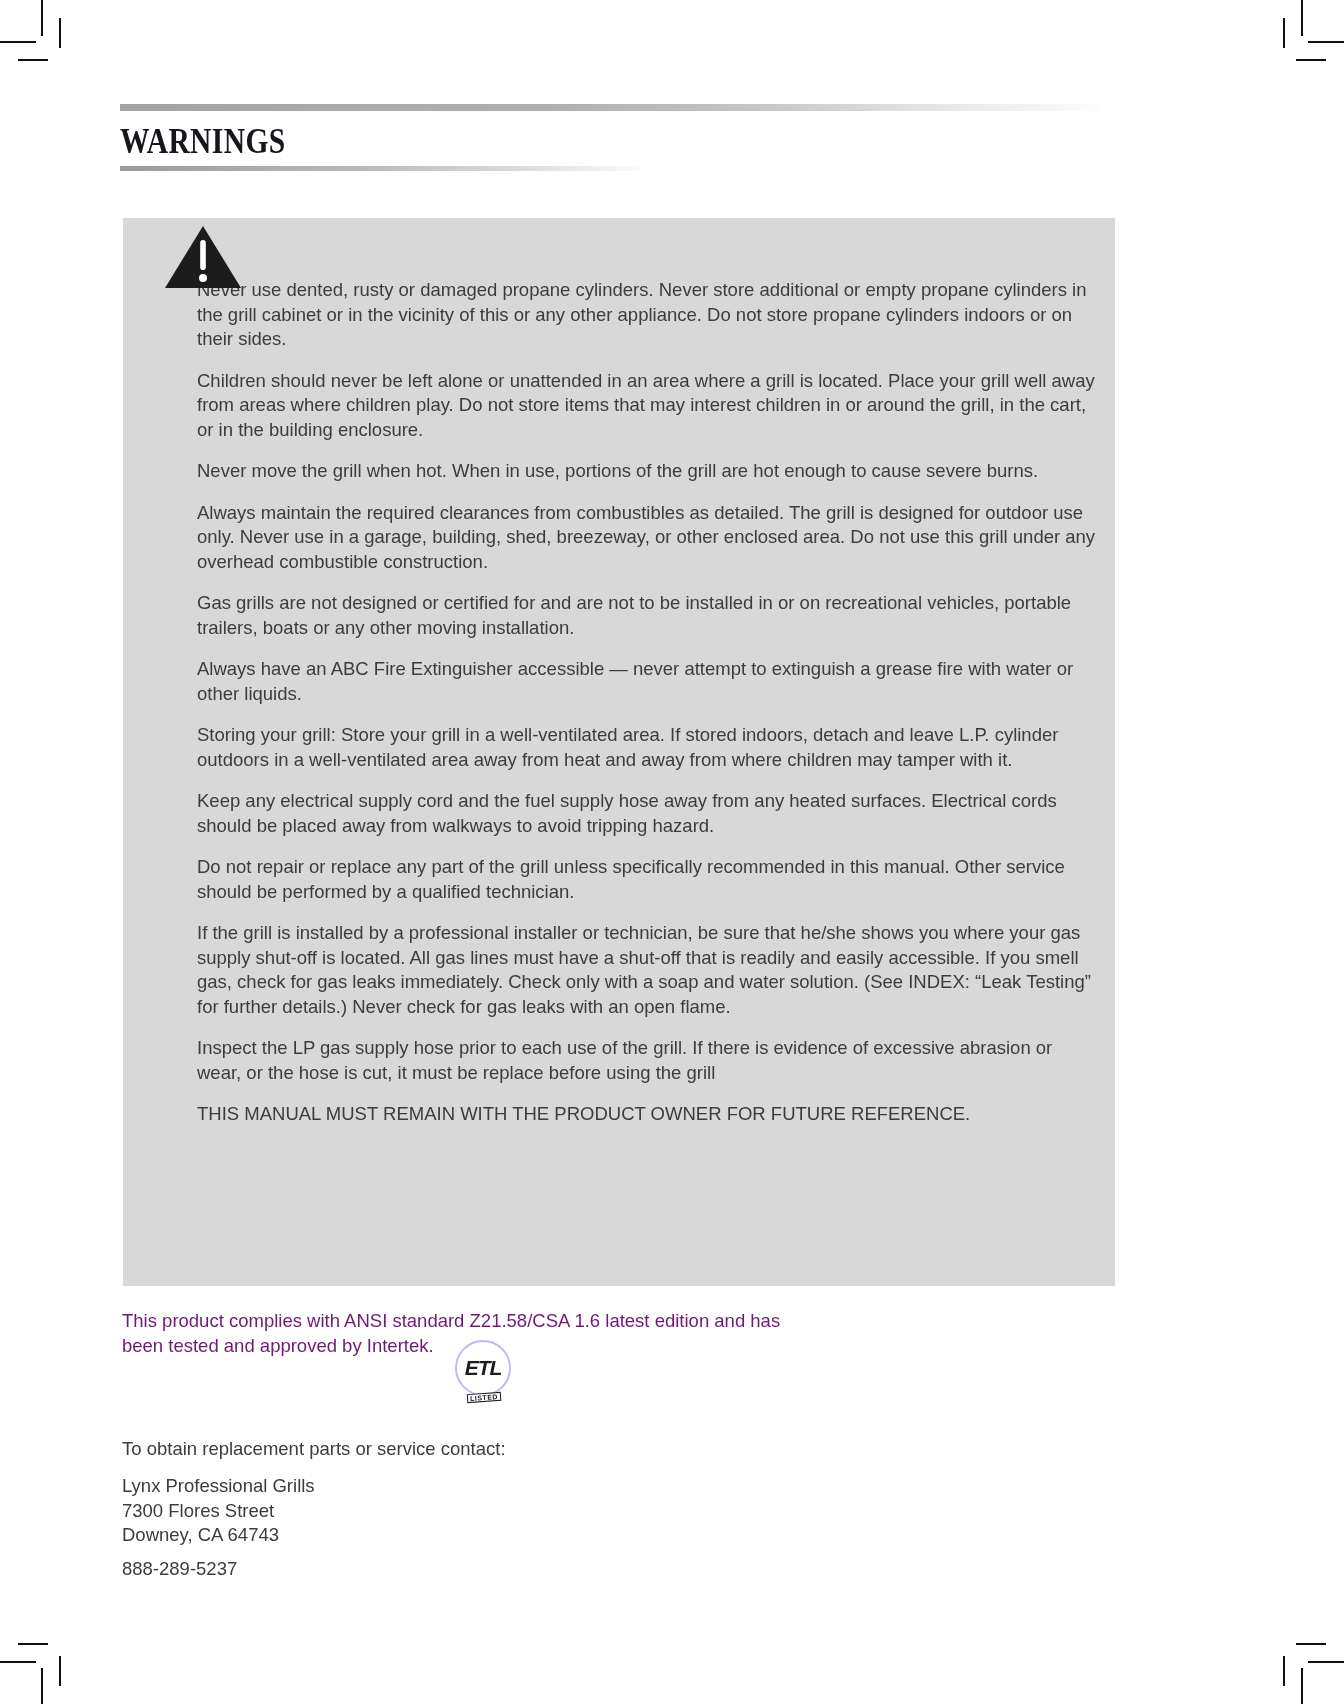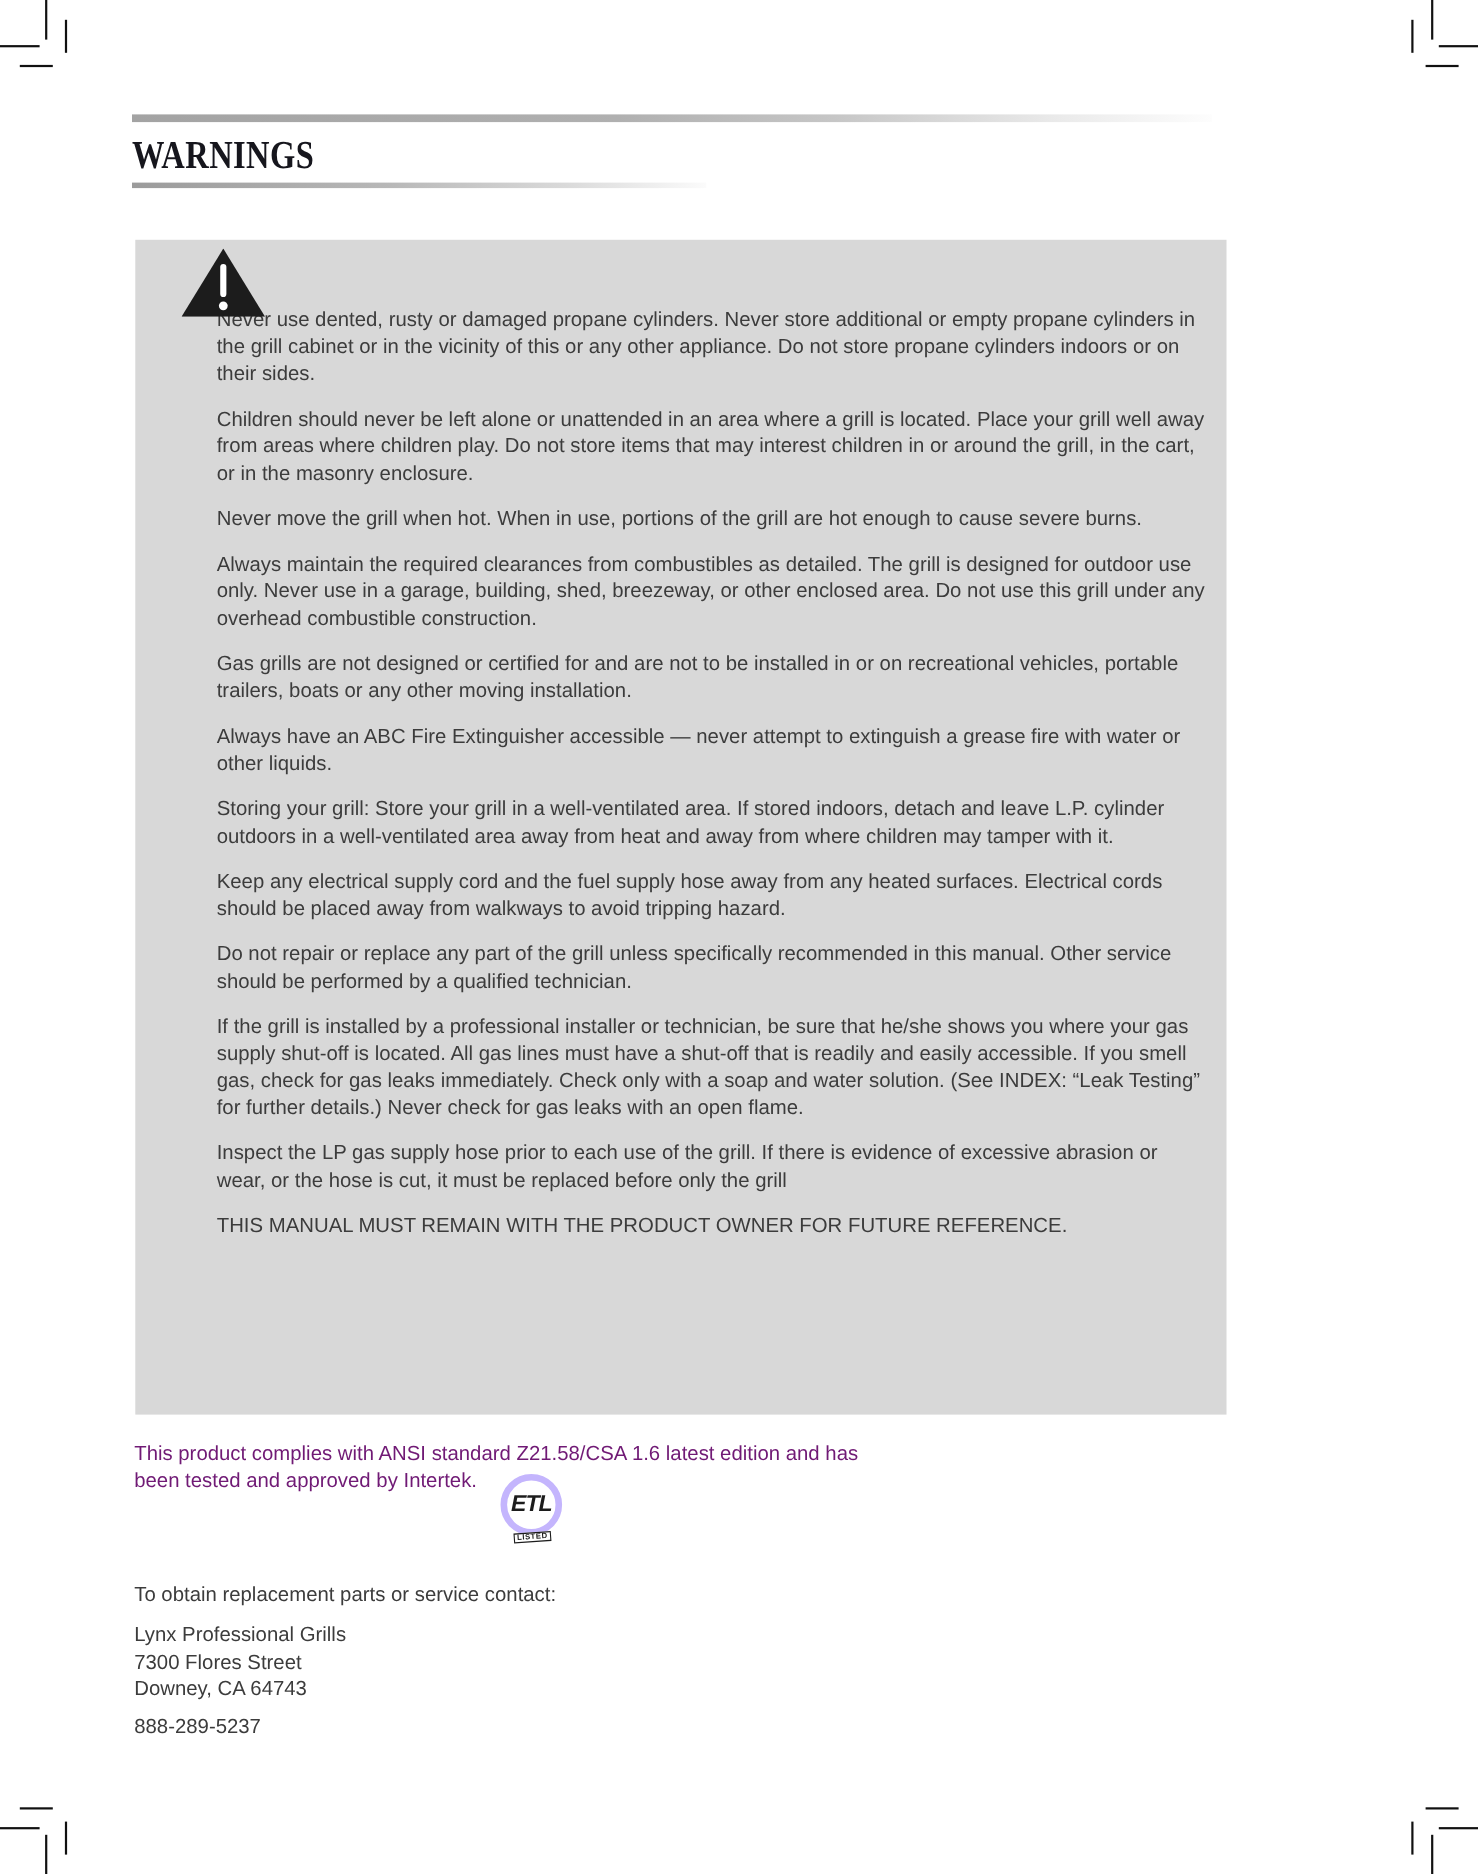--- a/index.html
+++ b/index.html
@@ -46,21 +46,21 @@
   
   .compliance {
     position: absolute; left: 122px; top: 1308px; width: 692px;
     font-size: 18.5px; line-height: 25px; color: #701a75;
   }
   .etl-logo {
     position: absolute; left: 455px; top: 1340px; width: 58px; height: 62px;
   }
   .etl-circle {
     width: 56px; height: 56px; border-radius: 50%;
-    border: 6px solid #c4b5fd;
+    border: 2px solid #c4b5fd;
     display: flex; align-items: center; justify-content: center;
     font-weight: bold; font-size: 21px; letter-spacing: -1px; color: #1c1c1c;
     font-style: italic;
   }
   .etl-sub {
     position: absolute; left: 50%; bottom: 0; transform: translateX(-50%) rotate(-4deg);
     background: #ffffff; border: 1px solid #1c1c1c;
     font-size: 7px; font-weight: bold; color: #1c1c1c;
     padding: 0 2px; letter-spacing: 0.5px;
   }
@@ -112,30 +112,30 @@
   <div class="rule-sub"></div>
 
   <div class="warning-box">
     <svg class="warning-tri" viewBox="0 0 76 62">
       <polygon points="38,0 76,62 0,62" fill="#1c1c1c"></polygon>
       <rect x="35.2" y="14" width="5.6" height="30" rx="2.8" fill="#ffffff"></rect>
       <circle cx="38" cy="52" r="4" fill="#ffffff"></circle>
     </svg>
     <div class="warning-text">
       <p>Never use dented, rusty or damaged propane cylinders. Never store additional or empty propane cylinders in the grill cabinet or in the vicinity of this or any other appliance. Do not store propane cylinders indoors or on their sides.</p>
-      <p>Children should never be left alone or unattended in an area where a grill is located. Place your grill well away from areas where children play. Do not store items that may interest children in or around the grill, in the cart, or in the masonry enclosure.</p>
+      <p>Children should never be left alone or unattended in an area where a grill is located. Place your grill well away from areas where children play. Do not store items that may interest children in or around the grill, in the cart, or in the building enclosure.</p>
       <p>Never move the grill when hot. When in use, portions of the grill are hot enough to cause severe burns.</p>
       <p>Always maintain the required clearances from combustibles as detailed. The grill is designed for outdoor use only. Never use in a garage, building, shed, breezeway, or other enclosed area. Do not use this grill under any overhead combustible construction.</p>
       <p>Gas grills are not designed or certified for and are not to be installed in or on recreational vehicles, portable trailers, boats or any other moving installation.</p>
       <p>Always have an ABC Fire Extinguisher accessible — never attempt to extinguish a grease fire with water or other liquids.</p>
       <p>Storing your grill: Store your grill in a well-ventilated area. If stored indoors, detach and leave L.P. cylinder outdoors in a well-ventilated area away from heat and away from where children may tamper with it.</p>
       <p>Keep any electrical supply cord and the fuel supply hose away from any heated surfaces. Electrical cords should be placed away from walkways to avoid tripping hazard.</p>
       <p>Do not repair or replace any part of the grill unless specifically recommended in this manual. Other service should be performed by a qualified technician.</p>
       <p>If the grill is installed by a professional installer or technician, be sure that he/she shows you where your gas supply shut-off is located. All gas lines must have a shut-off that is readily and easily accessible. If you smell gas, check for gas leaks immediately. Check only with a soap and water solution. (See INDEX: “Leak Testing” for further details.) Never check for gas leaks with an open flame.</p>
-      <p>Inspect the LP gas supply hose prior to each use of the grill. If there is evidence of excessive abrasion or wear, or the hose is cut, it must be replaced before only the grill</p>
+      <p>Inspect the LP gas supply hose prior to each use of the grill. If there is evidence of excessive abrasion or wear, or the hose is cut, it must be replace before using the grill</p>
       <p>THIS MANUAL MUST REMAIN WITH THE PRODUCT OWNER FOR FUTURE REFERENCE.</p>
     </div>
   </div>
 
   <div class="compliance">This product complies with ANSI standard Z21.58/CSA 1.6 latest edition and has been tested and approved by Intertek.</div>
 
   <div class="etl-logo">
     <div class="etl-circle">ETL</div>
     <div class="etl-sub">LISTED</div>
   </div>

